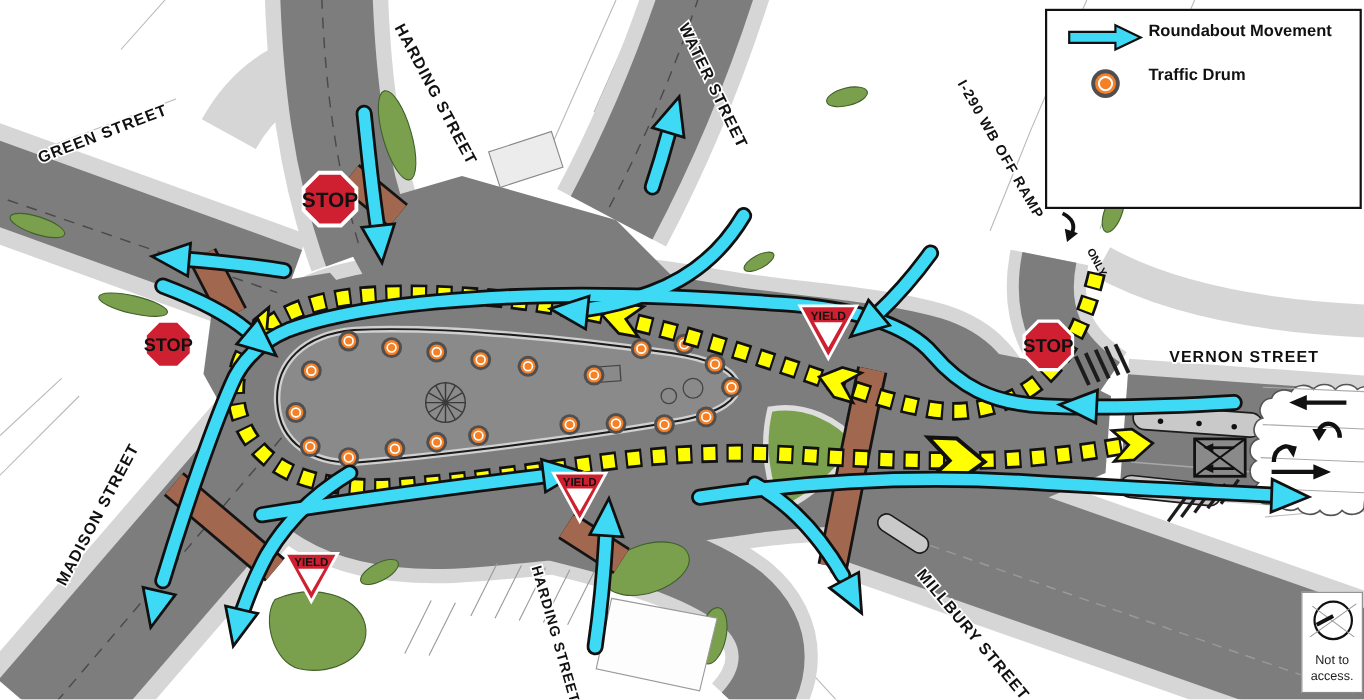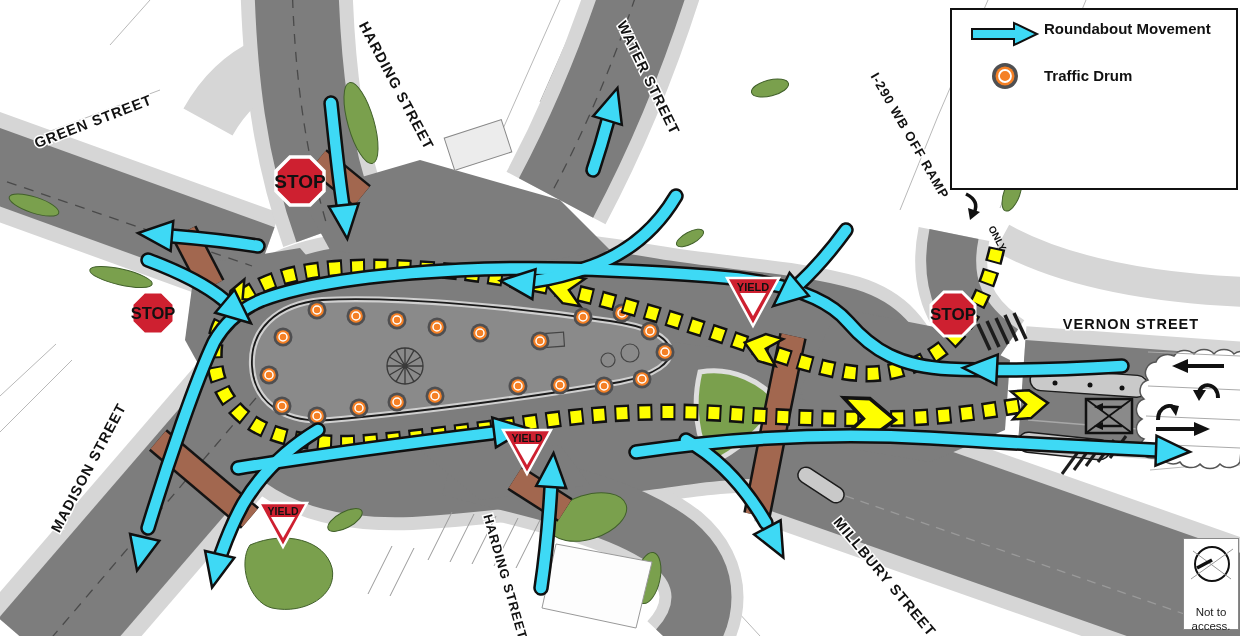--- a/index.html
+++ b/index.html
@@ -9,21 +9,21 @@
   svg text{font-family:"Liberation Sans",sans-serif;font-weight:bold;fill:#111;
            paint-order:stroke;stroke:#ffffff;stroke-width:3px;letter-spacing:1px;}
   svg text.signtxt{stroke:none;paint-order:normal;letter-spacing:0;}
   .legend{position:absolute;left:950px;top:8px;width:288px;height:182px;background:#fff;
           border:2.5px solid #111;box-sizing:border-box;padding:10px 10px 8px 14px;z-index:5;}
   .legend-row{display:flex;align-items:flex-start;margin-bottom:13px;}
   .legend-icon{width:78px;flex:0 0 78px;display:flex;justify-content:center;padding-top:1px;}
   .legend-text{font-size:15px;font-weight:bold;color:#111;line-height:1.16;}
   .notebox{position:absolute;left:1183px;top:538px;width:56px;height:92px;background:#fff;
            border:1.5px solid #888;box-sizing:border-box;z-index:5;text-align:center;}
-  .notebox .ntext{font-size:11.5px;color:#222;line-height:1.25;margin-top:14px;}
+  .notebox .ntext{font-size:11.5px;color:#222;line-height:1.25;margin-top:2px;}
 </style>
 </head>
 <body>
 
 <div id="stage">
 <svg id="map" width="1240" height="636" viewBox="0 0 1240 636">
 
   <rect x="0" y="0" width="1240" height="636" fill="#ffffff"></rect>
 
   <g stroke="#b9b9b9" stroke-width="1">
@@ -433,21 +433,21 @@
   <div class="legend-row">
     <div class="legend-icon">
       <svg width="70" height="26" viewBox="0 0 70 26">
         <polygon points="2,8 44,8 44,2 67,13 44,24 44,18 2,18" fill="#3ed9f5" stroke="#101010" stroke-width="2"></polygon>
       </svg>
     </div>
     <div class="legend-text">
       <div>Roundabout Movement</div>
     </div>
   </div>
-  <div class="legend-row" style="margin-bottom:0;align-items:center;">
+  <div class="legend-row" style="margin-bottom:0;">
     <div class="legend-icon">
       <svg width="30" height="30" viewBox="0 0 30 30">
         <circle cx="15" cy="15" r="13" fill="#4f4f51"></circle>
         <circle cx="15" cy="15" r="9.5" fill="#f58025"></circle>
         <circle cx="15" cy="15" r="6" fill="none" stroke="#fff" stroke-width="1.8"></circle>
       </svg>
     </div>
     <div class="legend-text">
       <div>Traffic Drum</div>
     </div>

